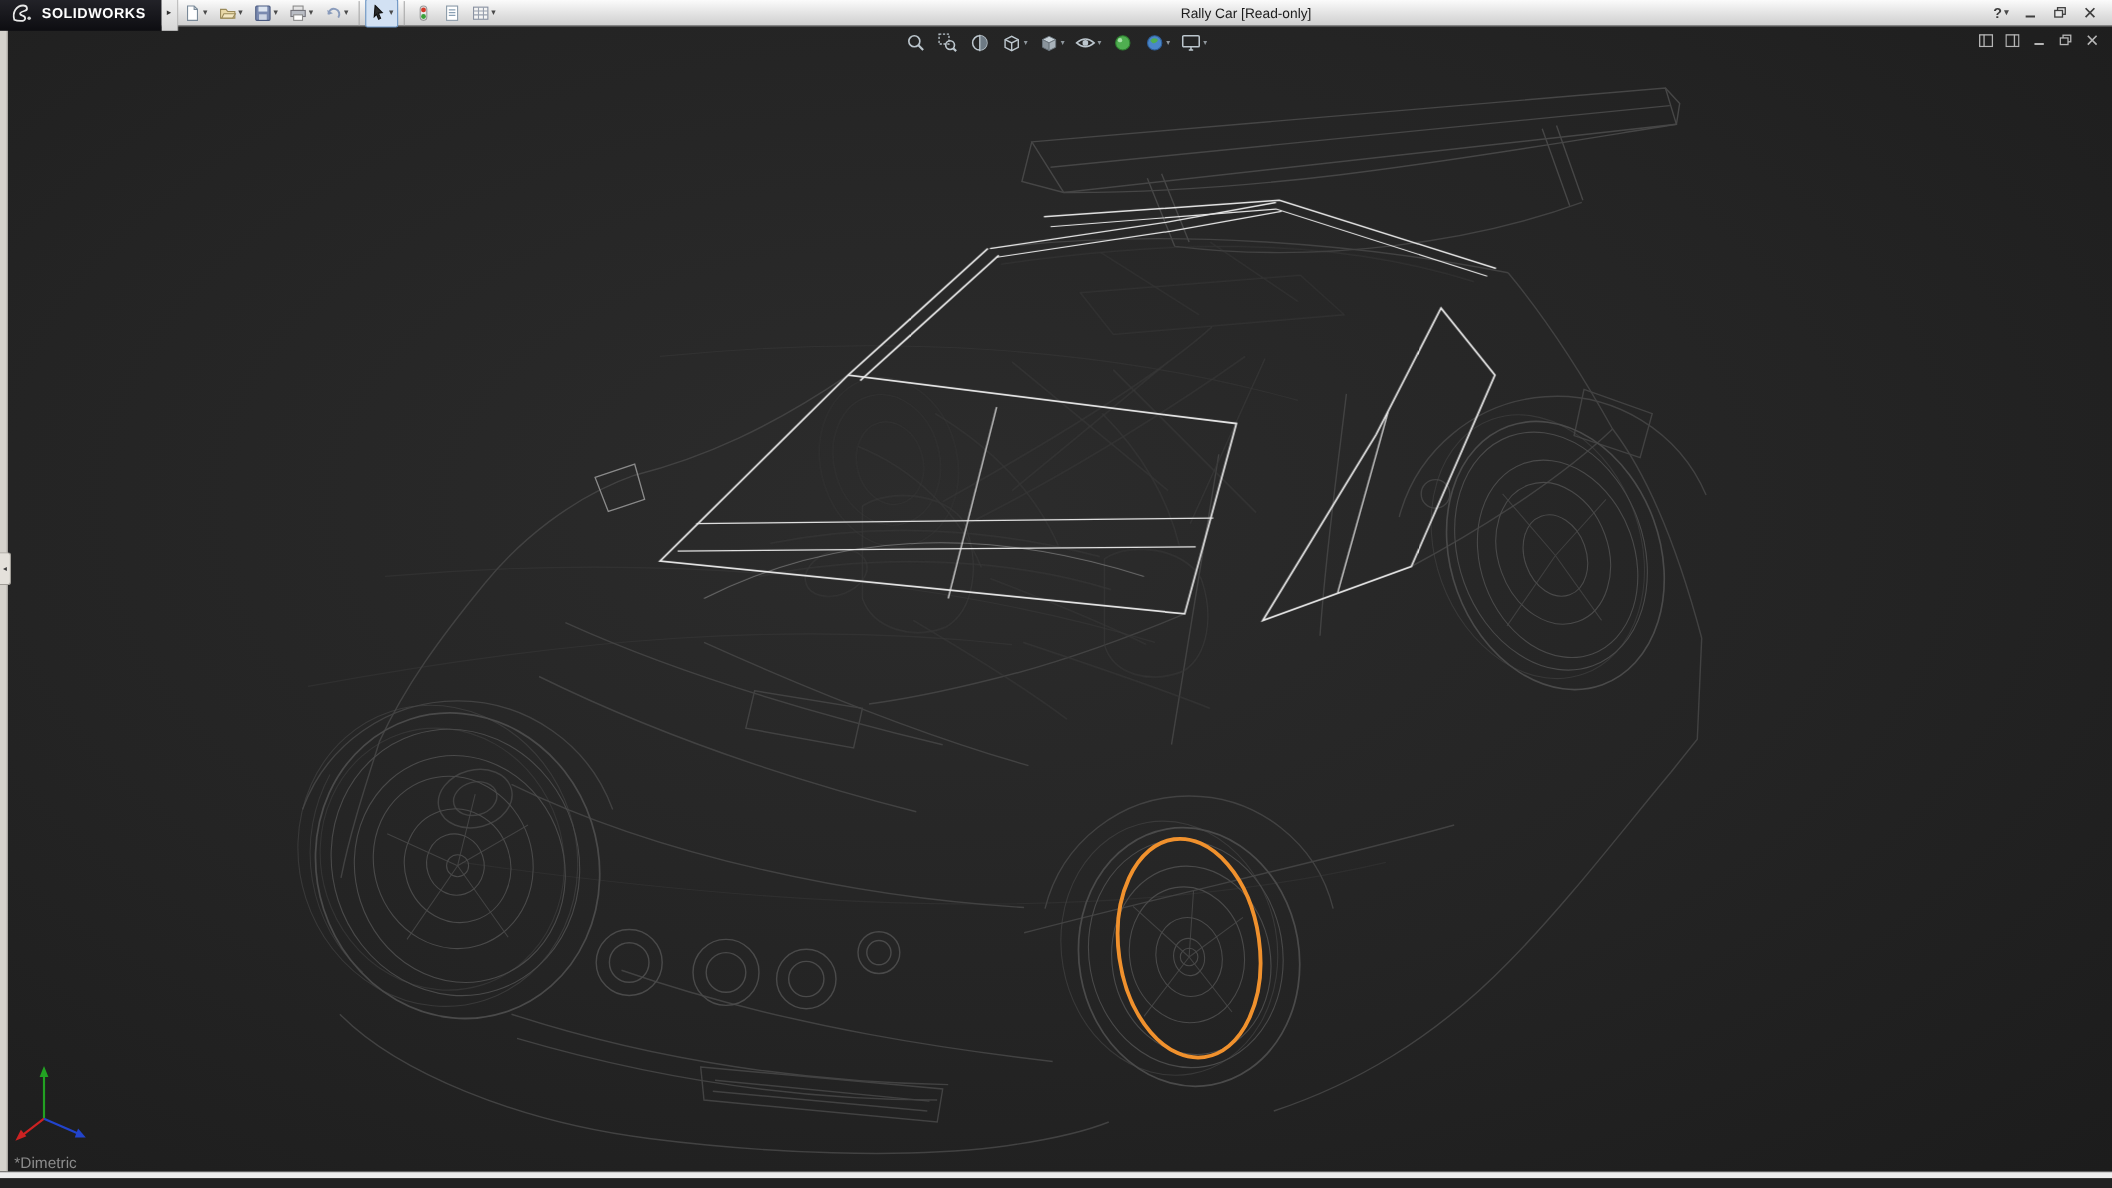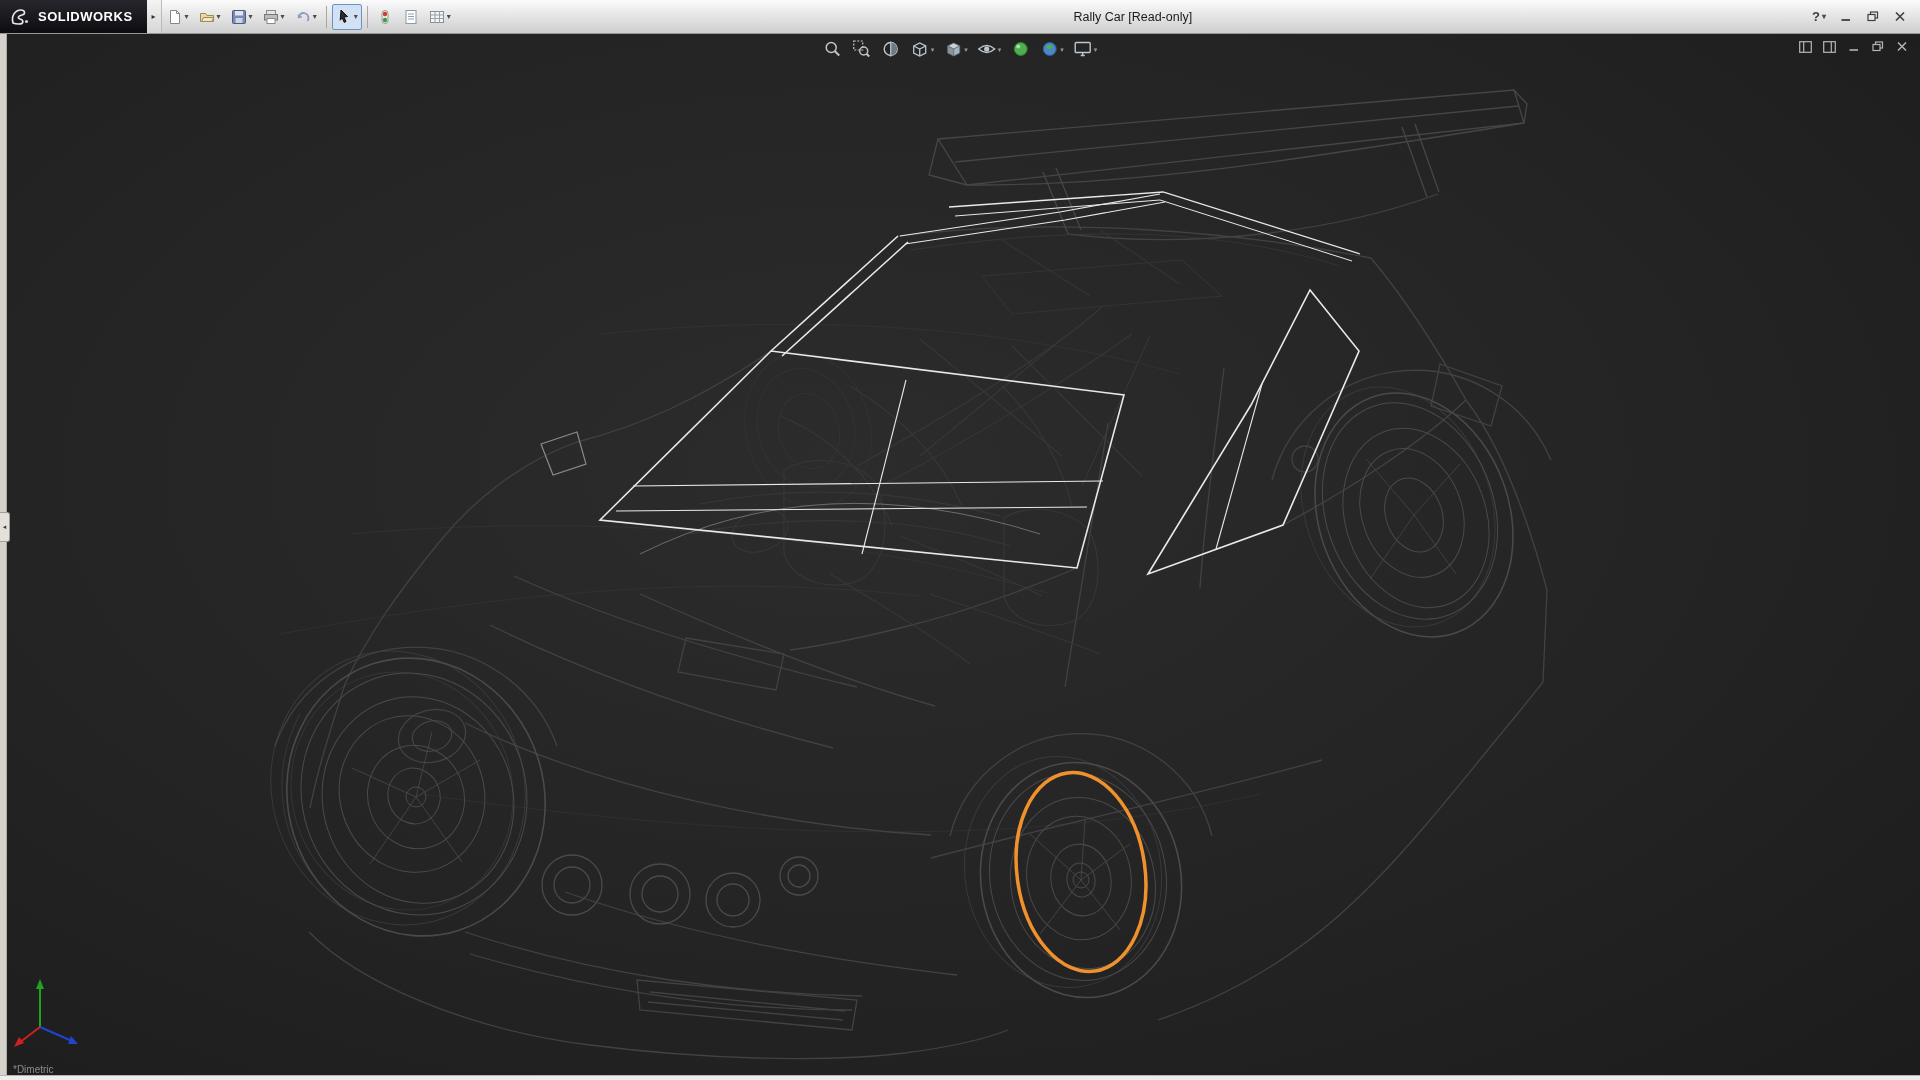--- a/index.html
+++ b/index.html
@@ -1,20 +1,20 @@
 <!DOCTYPE html>
 <html><head>
 <meta charset="utf-8">
 <style>
   * { margin:0; padding:0; box-sizing:border-box; }
   html,body { width:1920px; height:1080px; overflow:hidden; background:#222;
               font-family:"Liberation Sans", sans-serif; }
 
   
-  .menubar { height:34px; display:flex; align-items:center; position:relative; z-index:20;
+  .menubar { height:24px; display:flex; align-items:center; position:relative; z-index:20;
              background:linear-gradient(#fbfbfb,#e2e2e2 55%,#cfcfcf);
              border-bottom:1px solid #979797; }
   .logo { height:33px; background:linear-gradient(#26262c,#0d0d11); display:flex;
           align-items:center; gap:7px; padding:0 14px 0 9px; }
   .logo-glyph { width:22px; height:22px; }
   .logo-text { color:#fff; font-weight:bold; font-size:13px; letter-spacing:.5px; }
   .flyout-btn { width:15px; height:33px; display:flex; align-items:center; justify-content:center;
                 font-size:8px; color:#333; background:linear-gradient(#f4f4f4,#d6d6d6);
                 border-right:1px solid #bbb; }
   .tb-btn { height:26px; display:flex; align-items:center; gap:2px; padding:0 3px;
@@ -44,21 +44,21 @@
 
   .hud { position:absolute; top:3px; left:50%; transform:translateX(-50%);
          display:flex; align-items:center; gap:3px; }
   .hud-btn { display:flex; align-items:center; gap:1px; padding:2px 3px; border-radius:2px; }
   .hud .caret { color:#8f979d; font-size:7px; }
 
   .doc-controls { position:absolute; top:5px; right:10px; display:flex; gap:7px;
                   align-items:center; }
   .doc-btn { width:17px; height:15px; display:flex; align-items:center; justify-content:center; }
 
-  .view-label { position:absolute; left:13px; bottom:0px; font-size:10px; color:#8c8c8c; }
+  .view-label { position:absolute; left:13px; bottom:0px; font-size:14px; color:#8c8c8c; }
   .triad { position:absolute; left:10px; bottom:24px; }
 
   .statusbar { height:6px; background:#ededed; border-top:1px solid #b6b6b6; }
 </style>
 </head>
 <body>
 
 <div class="menubar">
   <div class="logo">
     <svg class="logo-glyph" viewBox="0 0 22 22">

